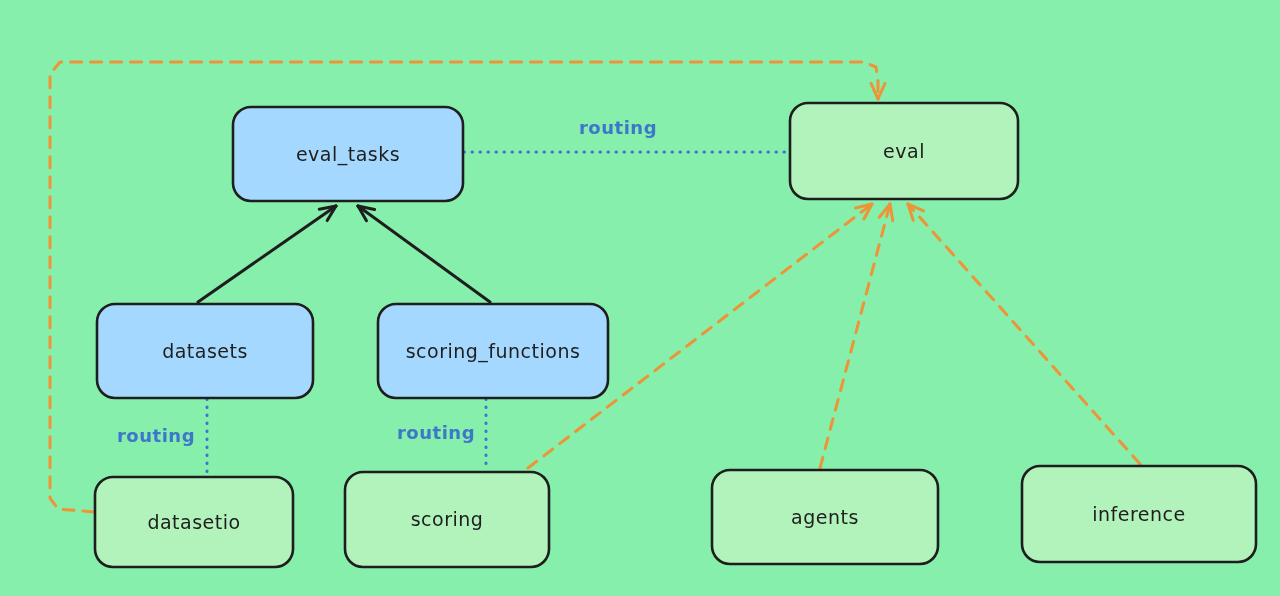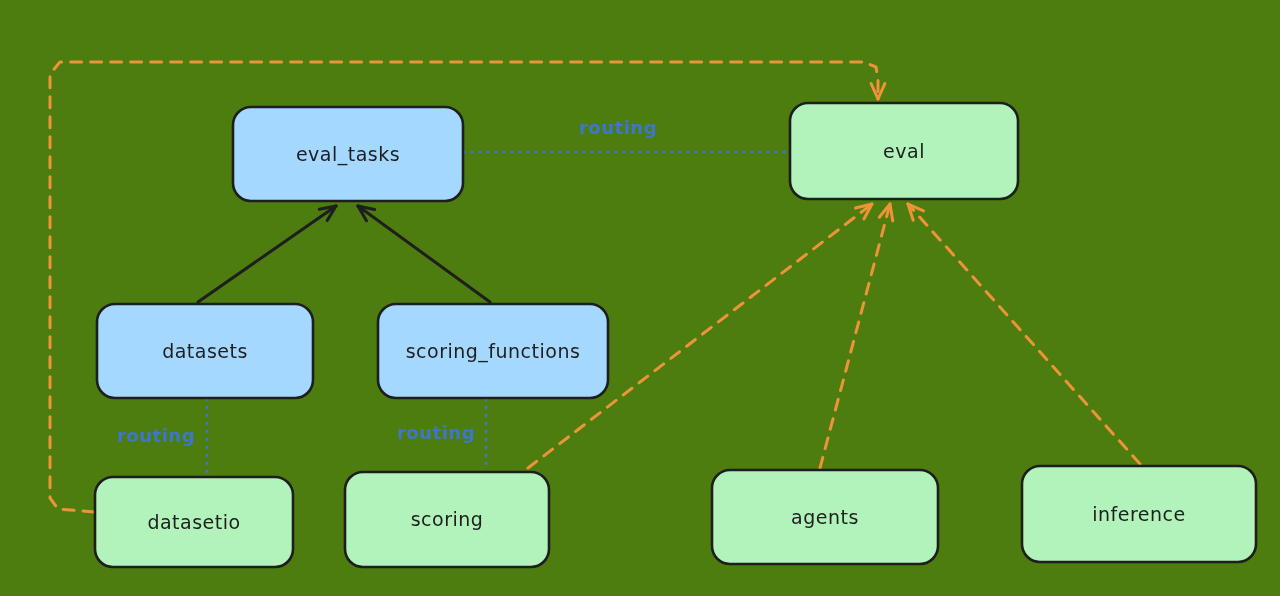--- a/index.html
+++ b/index.html
@@ -1,19 +1,19 @@
 <!DOCTYPE html>
 <html><head>
 <meta charset="utf-8">
 <style>
   html,body{margin:0;padding:0;background:#ffffff;}
   .stage{
     position:relative;
     width:1280px;height:596px;
-    background:#4d7c0f;
+    background:#86efac;
     font-family:"DejaVu Sans", "Liberation Sans", sans-serif;
     overflow:hidden;
   }
   svg{position:absolute;left:0;top:0;}
   .node-rect{stroke-linejoin:round;}
   .node-label{
     font-family:"DejaVu Sans", "Liberation Sans", sans-serif;
     font-size:19px;
     fill:#1e1e1e;
     text-anchor:middle;

